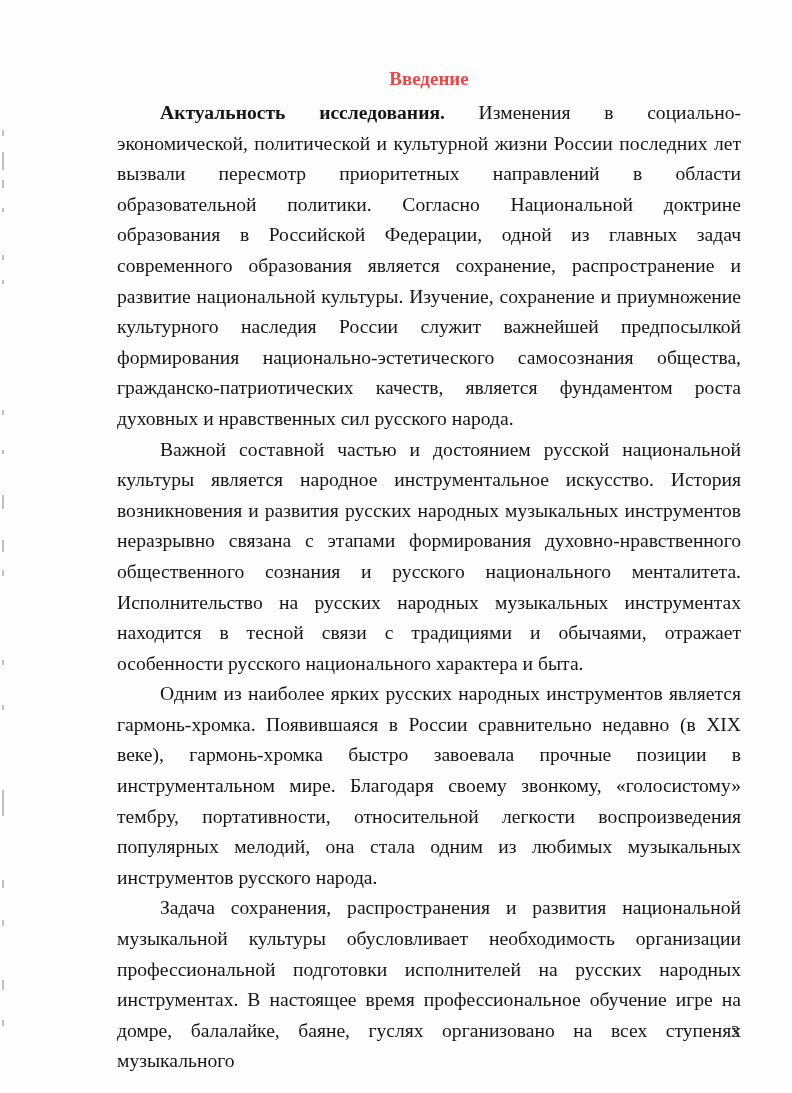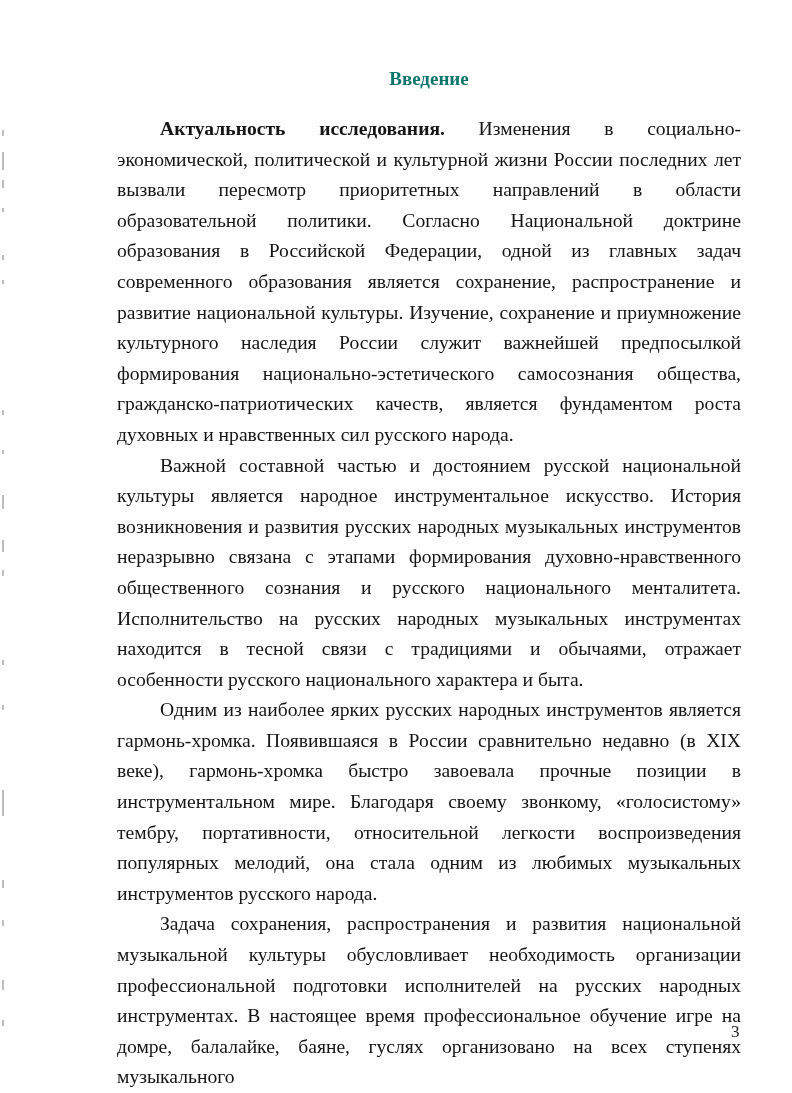--- a/index.html
+++ b/index.html
@@ -5,28 +5,27 @@
   html, body { margin: 0; padding: 0; background: #ffffff; }
   body { width: 792px; height: 1093px; position: relative; overflow: hidden; }
   .page {
     position: absolute; left: 0; top: 0; width: 792px; height: 1093px;
     background: #fefefe;
   }
   .title {
     position: absolute; top: 68px; left: 117px; width: 624px;
     text-align: center;
     font-family: "Liberation Serif", serif; font-weight: bold;
-    font-size: 19px; color: #0f766e;
+    font-size: 19px; color: #ef4444;
   }
   .body-text {
     position: absolute; top: 98px; left: 117px; width: 624px;
     font-family: "Liberation Serif", serif; font-size: 19.6px;
     line-height: 30.6px; color: #151515;
     text-align: justify;
-    margin-top: 16px;
   }
   .para { margin: 0; text-indent: 43px; }
   .lead { font-weight: bold; }
   .page-number {
     position: absolute; left: 731px; top: 1022px;
     font-family: "Liberation Serif", serif; font-size: 17px; color: #222;
   }
   .scan-marks { position: absolute; left: 2px; top: 120px; width: 10px; height: 950px; }
   .scan-marks span { position: absolute; left: 0; width: 2px; background: #888; opacity: .55; }
 </style>

